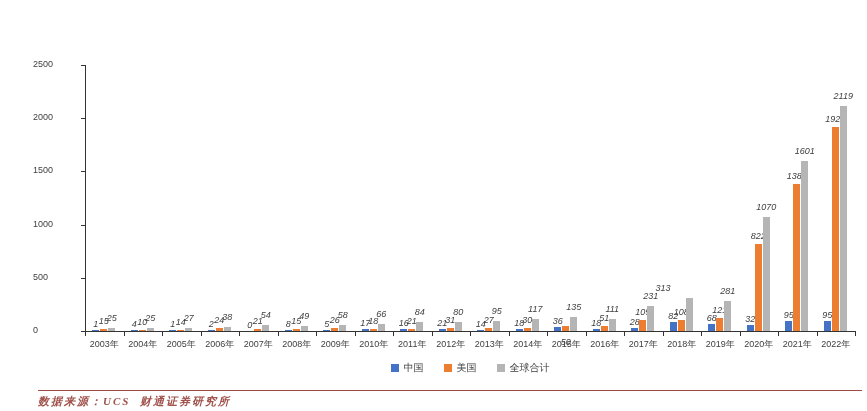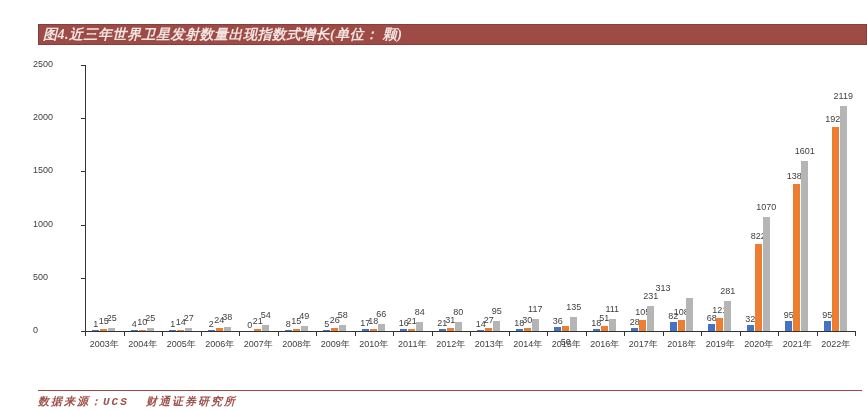--- a/index.html
+++ b/index.html
@@ -12,42 +12,39 @@
     background:#9e4b45; border:1px solid #83403a; box-sizing:border-box;
     color:#f2e4e2; font-family:"Liberation Serif", serif; font-style:italic;
     font-weight:bold; font-size:14px; line-height:19px; padding-left:4px;
     letter-spacing:0.5px; white-space:nowrap;
   }
   .chart { position:absolute; left:0; top:46px; width:867px; height:335px; }
   #plot { position:absolute; left:0; top:0; width:867px; height:335px; }
   #plot > div { position:absolute; }
   .ylab { font-size:9px; color:#404040; text-align:left; }
   .xlab { font-size:9px; color:#404040; text-align:center; white-space:nowrap; }
-  .dlab { font-size:9px; color:#404040; text-align:center; white-space:nowrap; }
+  .dlab { font-size:9px; color:#404040; text-align:center; white-space:nowrap;font-style:italic; }
   .legend {
     position:absolute; left:85px; top:314px; width:770px; height:16px;
     display:flex; justify-content:center; align-items:center; gap:20px;
   }
   .legend-item { display:flex; align-items:center; gap:5px; }
   .swatch { display:inline-block; width:8px; height:8px; }
   .legend-label { font-size:10px; color:#404040; }
   .footer-rule { position:absolute; left:38px; top:390px; width:824px; height:1px; background:#9e4b45; }
   .footer {
     position:absolute; left:38px; top:394px;
-    font-family:Liberation Mono, monospace; font-style:italic; font-weight:bold;
+    font-family:Liberation Serif, serif; font-style:italic; font-weight:bold;
     font-size:11px; color:#a0524c; letter-spacing:2px; white-space:pre;
   }
 </style>
 </head>
 <body>
 
 <div class="page">
-  <div class="title-bar" style="background: rgb(158, 75, 69); border-color: rgb(131, 64, 58); color: rgb(242, 228, 226);">
-    <span>图4.近三年世界卫星发射数量出现指数式增长(单位： 颗)</span>
-  </div>
 
   <div class="chart">
     <div id="plot">
         <div style="left: 85px; top: 19px; width: 1px; height: 266px; background: rgb(51, 51, 51);"></div>
         <div style="left: 85px; top: 285px; width: 771px; height: 1px; background: rgb(51, 51, 51);"></div>
         <div style="left: 81px; top: 285px; width: 4px; height: 1px; background: rgb(51, 51, 51);"></div>
         <div class="ylab" style="left: 33px; top: 279px; width: 44px;">0</div>
         <div style="left: 81px; top: 231.8px; width: 4px; height: 1px; background: rgb(51, 51, 51);"></div>
         <div class="ylab" style="left: 33px; top: 225.8px; width: 44px;">500</div>
         <div style="left: 81px; top: 178.6px; width: 4px; height: 1px; background: rgb(51, 51, 51);"></div>
@@ -212,17 +209,31 @@
         <div class="dlab" style="left: 779.75px; top: 125px; width: 34px;">1381</div>
         <div style="left: 801.25px; top: 115px; width: 7px; height: 170px; background: rgb(181, 181, 181);"></div>
         <div class="dlab" style="left: 787.75px; top: 100px; width: 34px;">1601</div>
         <div style="left: 823.75px; top: 275px; width: 7px; height: 10px; background: rgb(68, 114, 196);"></div>
         <div class="dlab" style="left: 810.25px; top: 264px; width: 34px;">95</div>
         <div style="left: 831.75px; top: 81px; width: 7px; height: 204px; background: rgb(237, 125, 49);"></div>
         <div class="dlab" style="left: 818.25px; top: 68px; width: 34px;">1921</div>
         <div style="left: 839.75px; top: 60px; width: 7px; height: 225px; background: rgb(181, 181, 181);"></div>
         <div class="dlab" style="left: 826.25px; top: 45px; width: 34px;">2119</div>
       </div>
+    <div id="legend" class="legend">
+        <div class="legend-item">
+          <span class="swatch" style="background: rgb(68, 114, 196);"></span>
+          <span class="legend-label">中国</span>
+        </div>
+        <div class="legend-item">
+          <span class="swatch" style="background: rgb(237, 125, 49);"></span>
+          <span class="legend-label">美国</span>
+        </div>
+        <div class="legend-item">
+          <span class="swatch" style="background: rgb(181, 181, 181);"></span>
+          <span class="legend-label">全球合计</span>
+        </div>
+      </div>
   </div>
 
   <div class="footer-rule" style="background: rgb(158, 75, 69);"></div>
   <div class="footer" style="color: rgb(160, 82, 76);">数据来源：UCS  财通证券研究所</div>
 </div>
 
 </body></html>

